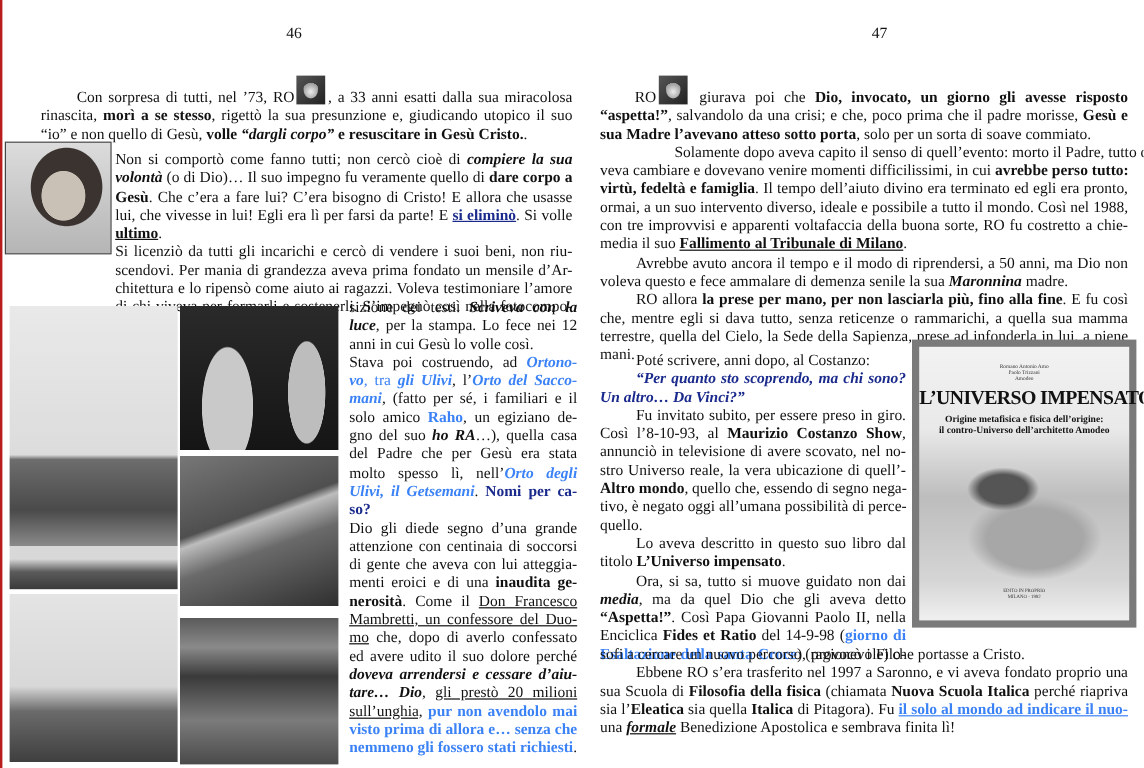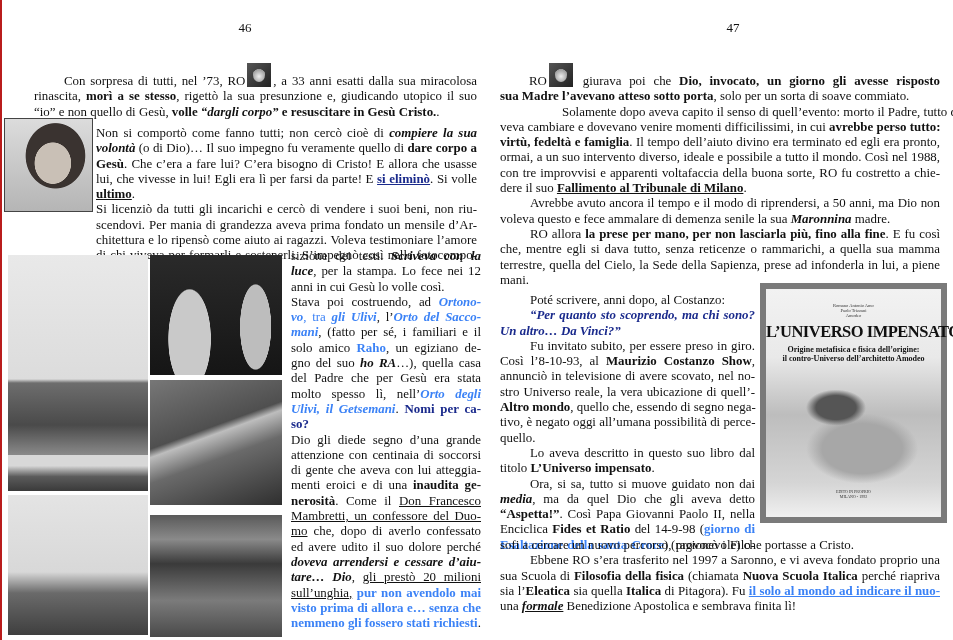--- a/index.html
+++ b/index.html
@@ -113,27 +113,28 @@
     <span class="line"><b class="red">visto prima di allora e… senza che</b></span>
     <span class="line last"><b class="red">nemmeno gli fossero stati richiesti</b><span>.</span></span>
   </div>
 </div>
 
 <div id="right-page" class="page">
   <div class="page-num" style="left:235px;">47</div>
 
   <div class="txt" style="left:22px; top:63px; width:440px;">
     <span class="line" style="padding-left:29px;"><span>RO</span><span class="hand"></span><span> giurava poi che </span><b>Dio, invocato, un giorno gli avesse risposto</b></span>
+    <span class="line"><b>“aspetta!”</b><span>, salvandolo da una crisi; e che, poco prima che il padre morisse, </span><b>Gesù e</b></span>
     <span class="line last"><b>sua Madre l’avevano atteso sotto porta</b><span>, solo per un sorta di soave commiato.</span></span>
     <span class="line ind" style="padding-left:30px;">Solamente dopo aveva capito il senso di quell’evento: morto il Padre, tutto do-</span>
     <span class="line"><span>veva cambiare e dovevano venire momenti difficilissimi, in cui </span><b>avrebbe perso tutto:</b></span>
     <span class="line"><b>virtù, fedeltà e famiglia</b><span>. Il tempo dell’aiuto divino era terminato ed egli era pronto,</span></span>
     <span class="line">ormai, a un suo intervento diverso, ideale e possibile a tutto il mondo. Così nel 1988,</span>
     <span class="line">con tre improvvisi e apparenti voltafaccia della buona sorte, RO fu costretto a chie-</span>
-    <span class="line last"><span>dere il suo </span><b><u>Fallimento al Tribunale di Milano</u></b><span>.</span></span>
+    <span class="line last"><span>media il suo </span><b><u>Fallimento al Tribunale di Milano</u></b><span>.</span></span>
     <span class="line" style="padding-left:30px;">Avrebbe avuto ancora il tempo e il modo di riprendersi, a 50 anni, ma Dio non</span>
     <span class="line last"><span>voleva questo e fece ammalare di demenza senile la sua </span><b><i>Maronnina</i></b><span> madre.</span></span>
     <span class="line" style="padding-left:30px;"><span>RO allora </span><b>la prese per mano, per non lasciarla più, fino alla fine</b><span>. E fu così</span></span>
     <span class="line">che, mentre egli si dava tutto, senza reticenze o rammarichi, a quella sua mamma</span>
     <span class="line">terrestre, quella del Cielo, la Sede della Sapienza, prese ad infonderla in lui, a piene</span>
     <span class="line last">mani.</span>
   </div>
 
   <div class="txt" style="left:22px; top:293px; width:255px;">
     <span class="line last" style="padding-left:30px;">Poté scrivere, anni dopo, al Costanzo:</span>

